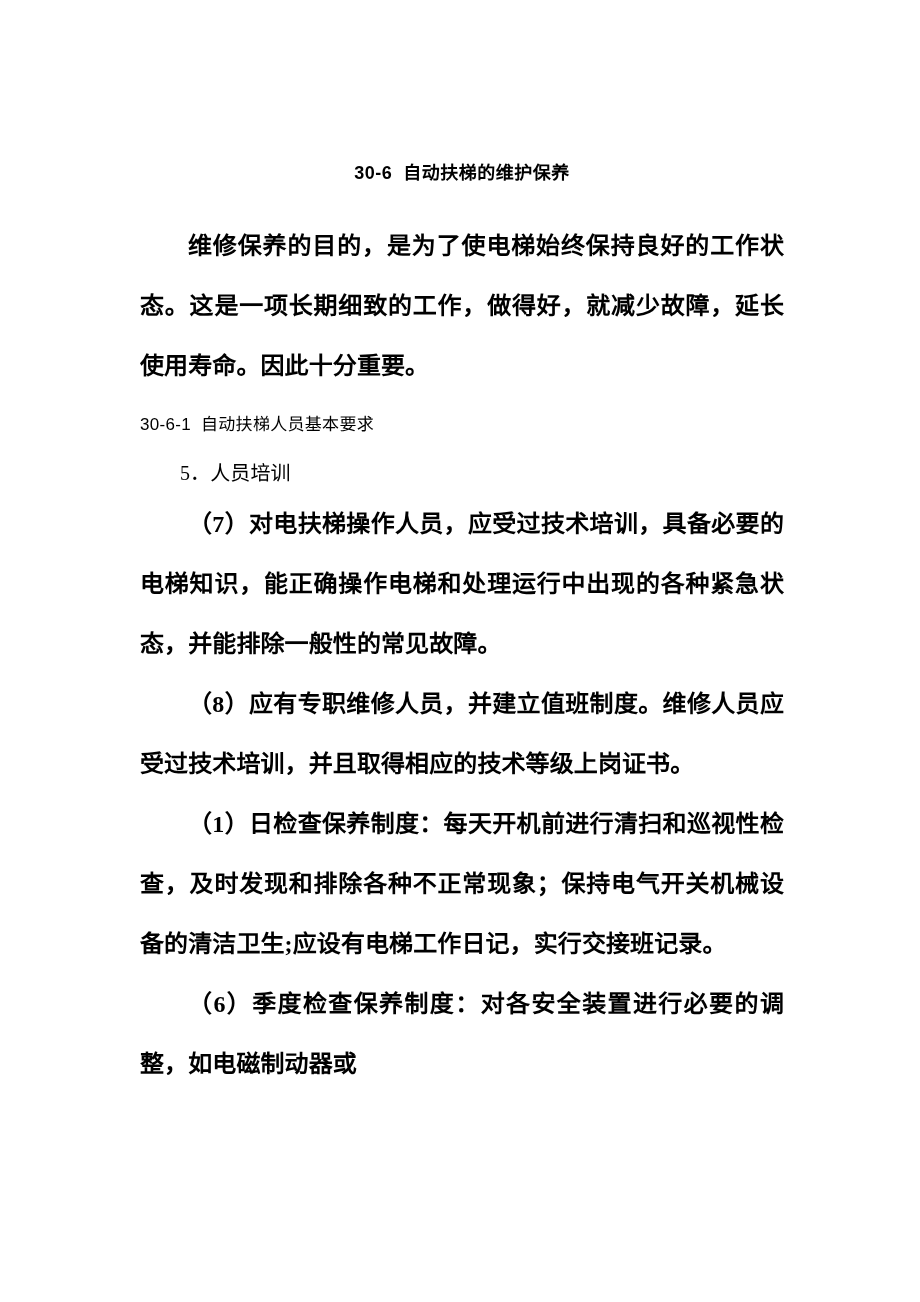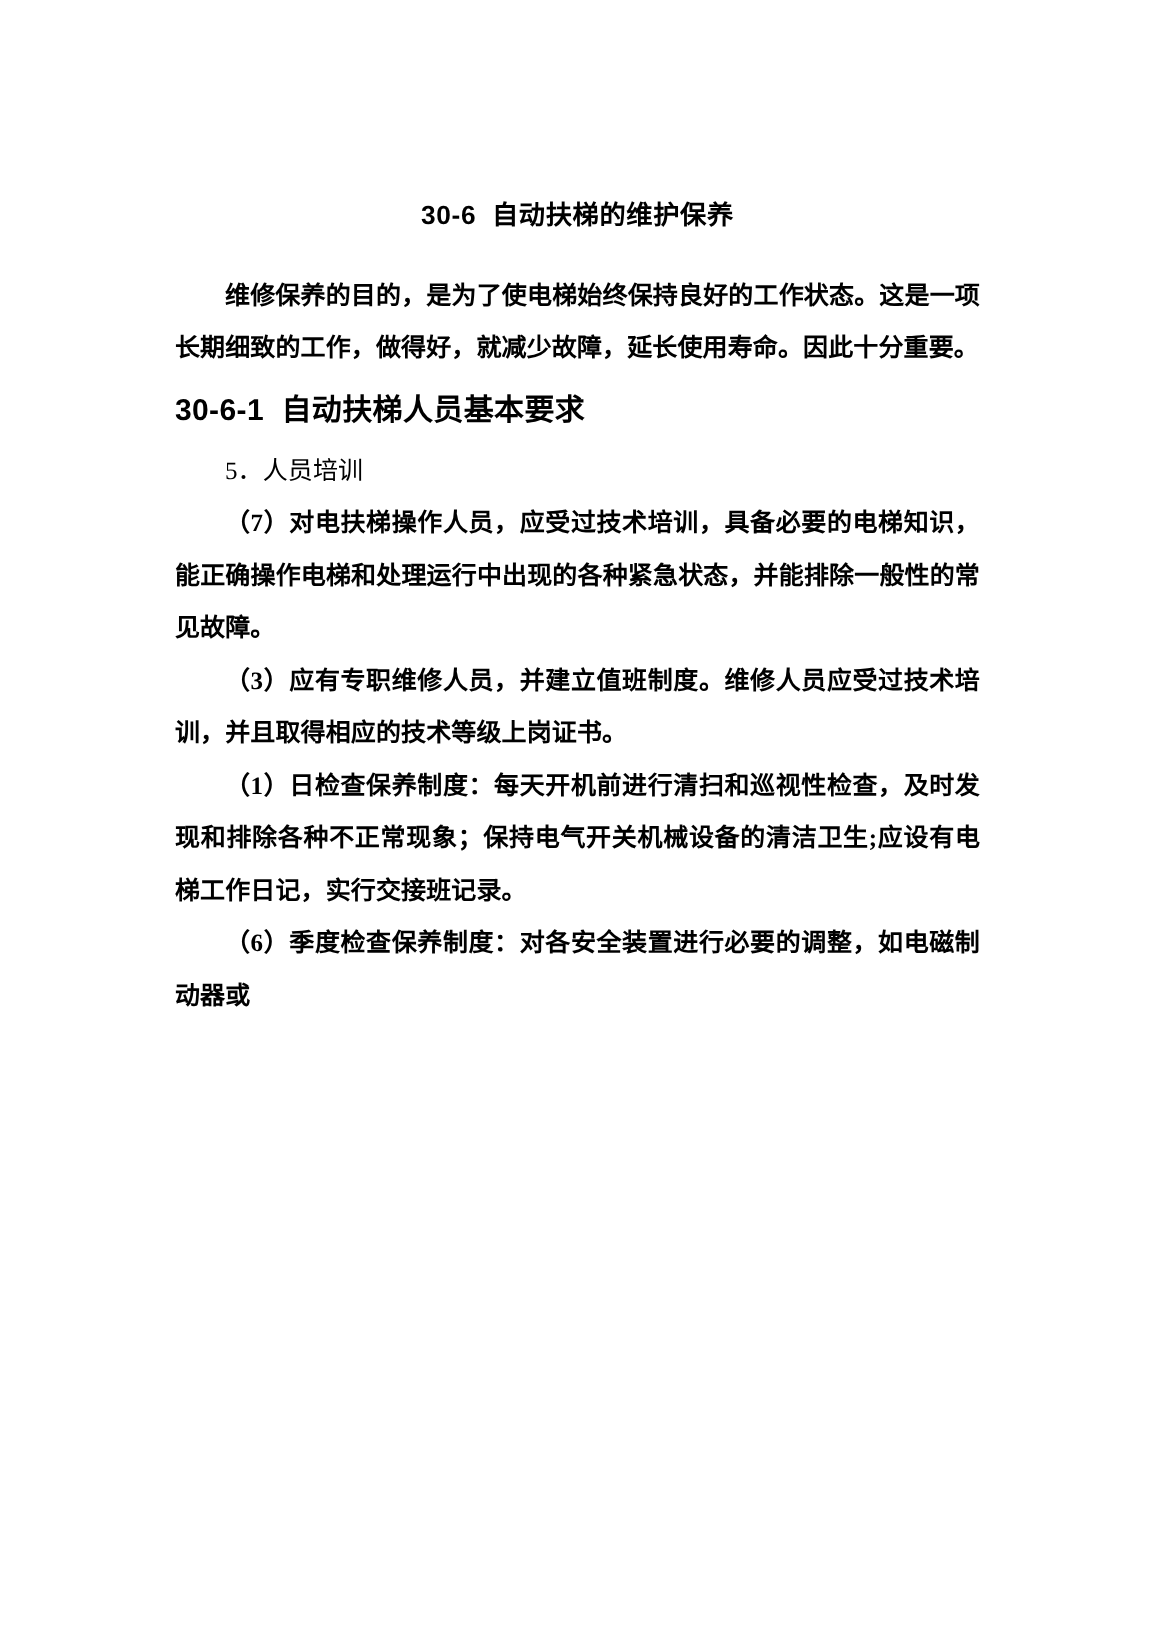--- a/index.html
+++ b/index.html
@@ -36,42 +36,42 @@
     width: 644px;
   }
 
   
   .doc-title {
     margin: 0;
     padding-top: 158px;
     text-align: center;
     font-family: "Liberation Sans", "DejaVu Sans", sans-serif;
     font-weight: bold;
-    font-size: 21px;
+    font-size: 18px;
     line-height: 30px;
     letter-spacing: 0.5px;
     white-space: pre;
   }
 
   
   .section-heading {
     margin: 0;
     font-family: "Liberation Sans", "DejaVu Sans", sans-serif;
-    font-weight: bold;
-    font-size: 24px;
+    font-weight: normal;
+    font-size: 17px;
     line-height: 42px;
     letter-spacing: 0.3px;
     white-space: pre;
   }
 
   
   .para {
     margin: 0;
-    font-size: 20px;
-    line-height: 42px;
+    font-size: 24px;
+    line-height: 60px;
     text-align: justify;
     text-justify: inter-ideograph;
     letter-spacing: 0.1px;
     word-break: break-all;
   }
   .para.indent {
     text-indent: 2em;
   }
   
   .para, .list-item {
@@ -111,21 +111,21 @@
     <div class="gap-body-heading"></div>
 
     <h2 class="section-heading">30-6-1  自动扶梯人员基本要求</h2>
 
     <div class="gap-heading-body"></div>
 
     <p class="list-item">5．人员培训</p>
 
     <p class="para indent">（7）对电扶梯操作人员，应受过技术培训，具备必要的电梯知识，能正确操作电梯和处理运行中出现的各种紧急状态，并能排除一般性的常见故障。</p>
 
-    <p class="para indent">（3）应有专职维修人员，并建立值班制度。维修人员应受过技术培训，并且取得相应的技术等级上岗证书。</p>
+    <p class="para indent">（8）应有专职维修人员，并建立值班制度。维修人员应受过技术培训，并且取得相应的技术等级上岗证书。</p>
 
 
 
     <p class="para indent">（1）日检查保养制度：每天开机前进行清扫和巡视性检查，及时发现和排除各种不正常现象；保持电气开关机械设备的清洁卫生;应设有电梯工作日记，实行交接班记录。</p>
 
 
     <p class="para indent">（6）季度检查保养制度：对各安全装置进行必要的调整，如电磁制动器或</p>
 
   </div>
 </div>

